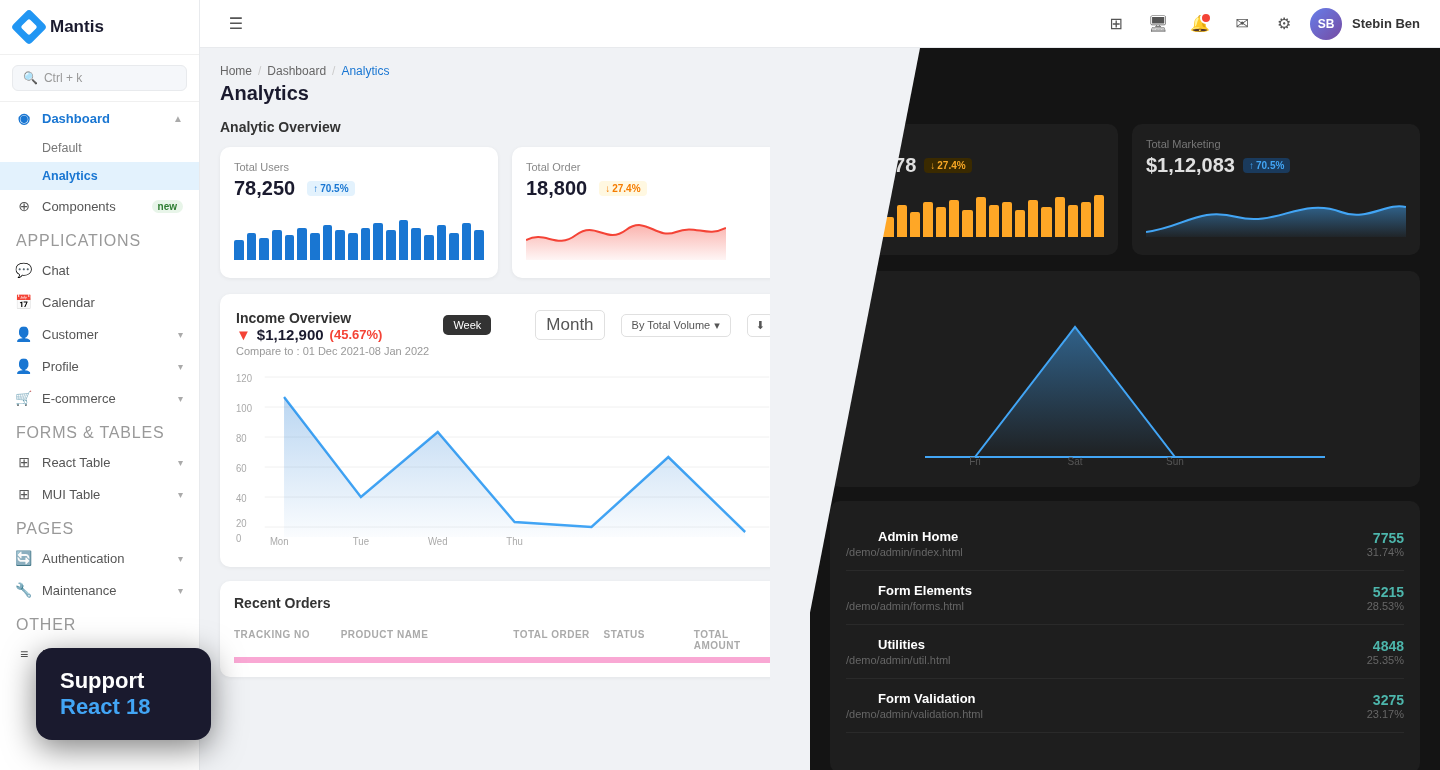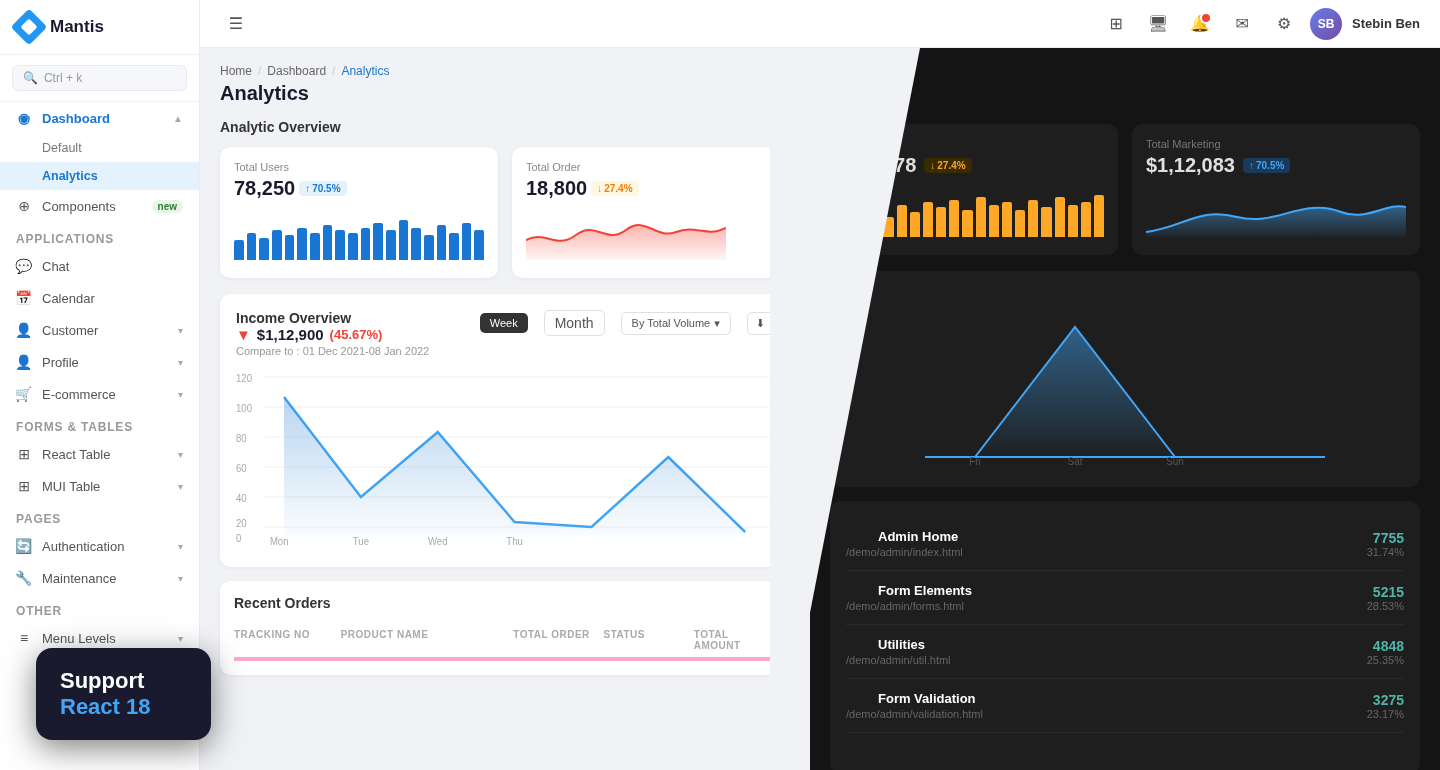--- a/index.html
+++ b/index.html
@@ -51,22 +51,22 @@
       gap: 6px;
       background: #f5f7fa;
       border: 1px solid #e8eaed;
       border-radius: 6px;
       padding: 5px 10px;
     }
     .search-icon-sm { color: #aaa; font-size: 12px; }
     .search-input-text { font-size: 12px; color: #999; }
 
     .nav-section-label {
-      font-size: 12px;
-      font-weight: 700;
+      font-size: 16px;
+      font-weight: 400;
       color: #999;
       text-transform: uppercase;
       letter-spacing: 0.8px;
       padding: 10px 16px 4px;
     }
 
     .nav-item {
       display: flex;
       align-items: center;
       gap: 10px;
@@ -182,21 +182,21 @@
       gap: 14px;
       margin-bottom: 16px;
     }
     .stat-card {
       background: #fff;
       border-radius: 10px;
       padding: 14px;
       box-shadow: 0 1px 4px rgba(0,0,0,0.06);
     }
     .stat-label { font-size: 11px; color: #888; margin-bottom: 4px; }
-    .stat-value-row { display: flex; align-items: center; gap: 4px; margin-bottom: 10px; }
+    .stat-value-row { display: flex; align-items: center; gap: 12px; margin-bottom: 10px; }
     .stat-value { font-size: 20px; font-weight: 700; color: #1a1a2e; }
     .stat-badge {
       font-size: 10px;
       padding: 2px 6px;
       border-radius: 4px;
       font-weight: 600;
       display: flex; align-items: center; gap: 2px;
     }
     .stat-badge.up { background: #e3f2fd; color: #1976d2; }
     .stat-badge.down { background: #fff8e1; color: #f57c00; }
@@ -222,37 +222,37 @@
       margin-bottom: 14px;
     }
     .income-header { display: flex; align-items: flex-start; justify-content: space-between; margin-bottom: 10px; }
     .income-title { font-size: 14px; font-weight: 600; color: #333; }
     .income-value { font-size: 15px; font-weight: 700; color: #1a1a2e; display: flex; align-items: center; gap: 6px; }
     .income-arrow-down { color: #f44336; }
     .income-percent { color: #f44336; font-size: 13px; }
     .income-compare { font-size: 11px; color: #999; margin-top: 2px; }
     .income-controls { display: flex; align-items: center; gap: 16px; }
     .btn-week { padding: 4px 10px; border-radius: 5px; font-size: 11px; border: none; cursor: pointer; background: #333; color: #fff; }
-    .btn-month { padding: 4px 10px; border-radius: 5px; font-size: 14px; border: none; cursor: pointer; background: transparent; color: #555; border: 1px solid #e0e0e0; }
+    .btn-month { padding: 4px 10px; border-radius: 5px; font-size: 17px; border: none; cursor: pointer; background: transparent; color: #555; border: 1px solid #e0e0e0; margin-left: 28px; }
     .btn-volume { padding: 4px 10px; border-radius: 5px; font-size: 11px; border: 1px solid #e0e0e0; cursor: pointer; background: #fff; color: #555; display: flex; align-items: center; gap: 4px; }
     .btn-download { padding: 4px 8px; border-radius: 5px; font-size: 11px; border: 1px solid #e0e0e0; cursor: pointer; background: #fff; color: #555; }
 
     
     .recent-orders-card {
       background: #fff;
       border-radius: 10px;
       padding: 14px;
       box-shadow: 0 1px 4px rgba(0,0,0,0.06);
     }
     .table-header {
       display: grid;
       grid-template-columns: 1.2fr 2fr 1fr 1fr 1fr;
       gap: 8px;
       padding: 6px 0;
-      border-bottom: 4px solid #f9a8d4;
+      border-bottom: 6px solid #f9a8d4;
       font-size: 10px;
       font-weight: 600;
       color: #aaa;
       text-transform: uppercase;
       letter-spacing: 0.5px;
     }
 
     
     .dark-section-title { font-size: 14px; font-weight: 600; color: #e0e0e0; margin-bottom: 14px; }
 

